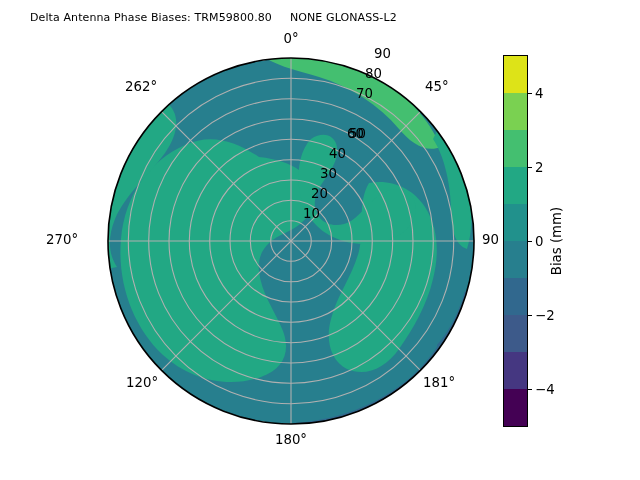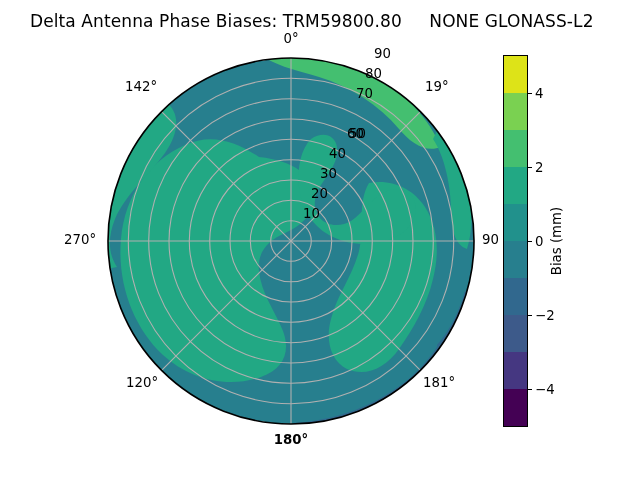--- a/index.html
+++ b/index.html
@@ -12,21 +12,21 @@
     width: 640px;
     height: 480px;
     background: #ffffff;
     font-family: "DejaVu Sans", sans-serif;
     overflow: hidden;
   }
   #figure-title {
     position: absolute;
     left: 30px;
     top: 11px;
-    font-size: 17px;
+    font-size: 11px;
     color: #000000;
     white-space: pre;
     letter-spacing: 0.1px;
   }
   
   #polar-axes {
     position: absolute;
     left: 107px;
     top: 57px;
     width: 368px;
@@ -187,27 +187,27 @@
         <line x1="184" y1="1" x2="184" y2="367"></line>
         <line x1="1" y1="184" x2="367" y2="184"></line>
         <line x1="54.6" y1="54.6" x2="313.4" y2="313.4"></line>
         <line x1="313.4" y1="54.6" x2="54.6" y2="313.4"></line>
       </g>
 
       <circle cx="184" cy="184" r="183" fill="none" stroke="#000000" stroke-width="1.6"></circle>
     </svg>
 
     <div class="angle-label" style="left:184px; top:-26px; transform:translateX(-50%);">0°</div>
-    <div class="angle-label" style="left:318px; top:22px;">19°</div>
+    <div class="angle-label" style="left:318px; top:22px;">45°</div>
     <div class="angle-label" style="left:375px; top:175px;">90</div>
     <div class="angle-label" style="left:316px; top:318px;">181°</div>
-    <div class="angle-label" style="left:184px; top:375px; transform:translateX(-50%);font-weight:bold;">180°</div>
+    <div class="angle-label" style="left:184px; top:375px; transform:translateX(-50%);">180°</div>
     <div class="angle-label" style="left:19px; top:318px;">120°</div>
-    <div class="angle-label" style="left:-61px; top:175px;margin-left:18px;">270°</div>
-    <div class="angle-label" style="left:18px; top:22px;">142°</div>
+    <div class="angle-label" style="left:-61px; top:175px;">270°</div>
+    <div class="angle-label" style="left:18px; top:22px;">262°</div>
 
     <div class="radial-label" style="left:196px; top:149px;">10</div>
     <div class="radial-label" style="left:204px; top:129px;">20</div>
     <div class="radial-label" style="left:213px; top:109px;">30</div>
     <div class="radial-label" style="left:222px; top:89px;">40</div>
     <div class="radial-label" style="left:242px; top:69px;">50</div>
     <div class="radial-label" style="left:240px; top:49px;margin-top:20px;">60</div>
     <div class="radial-label" style="left:249px; top:29px;">70</div>
     <div class="radial-label" style="left:258px; top:9px;">80</div>
     <div class="radial-label" style="left:267px; top:-11px;">90</div>

